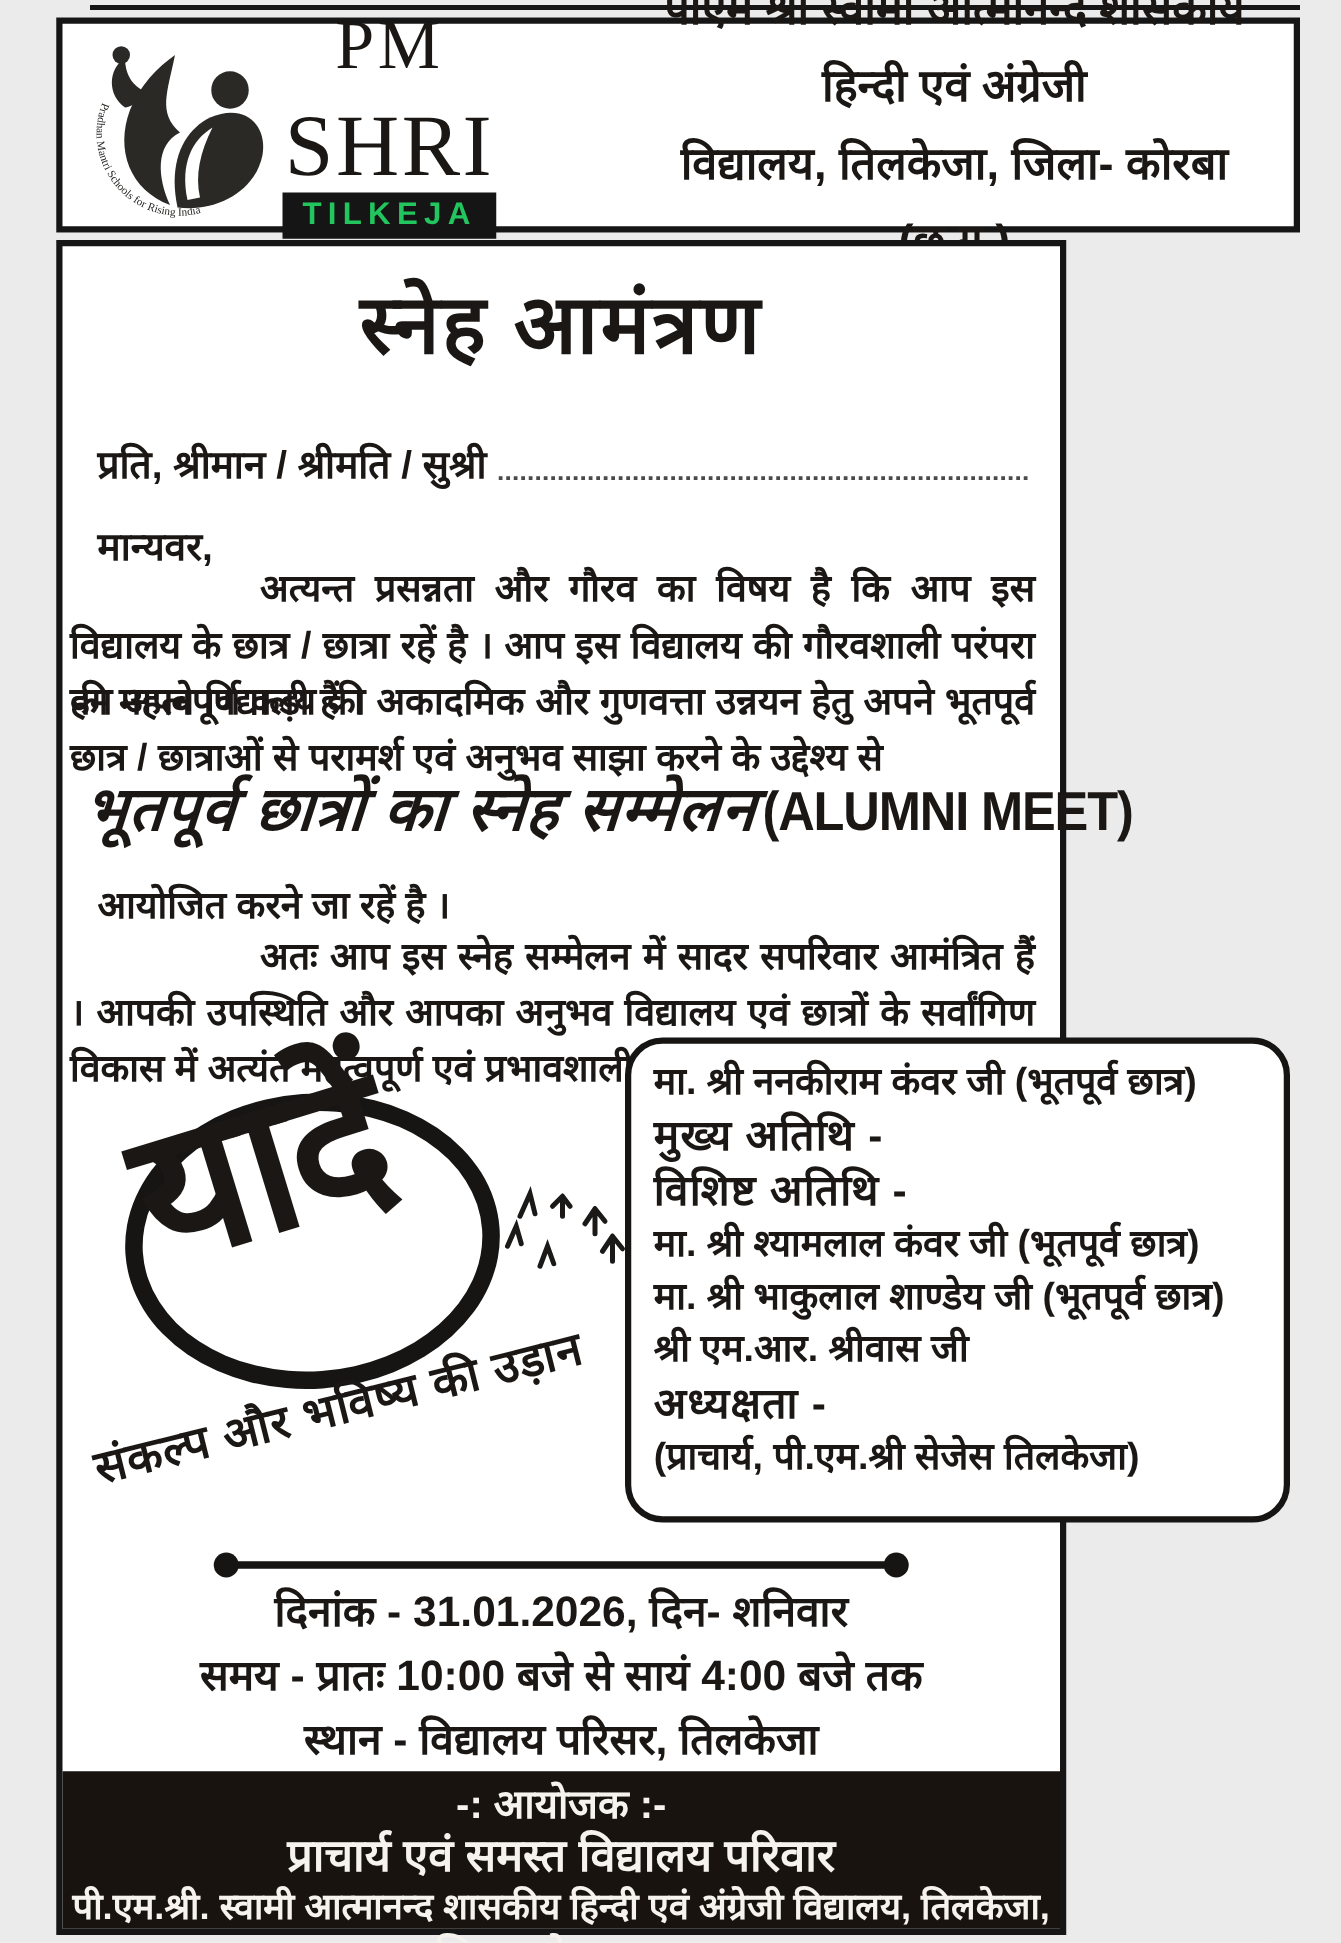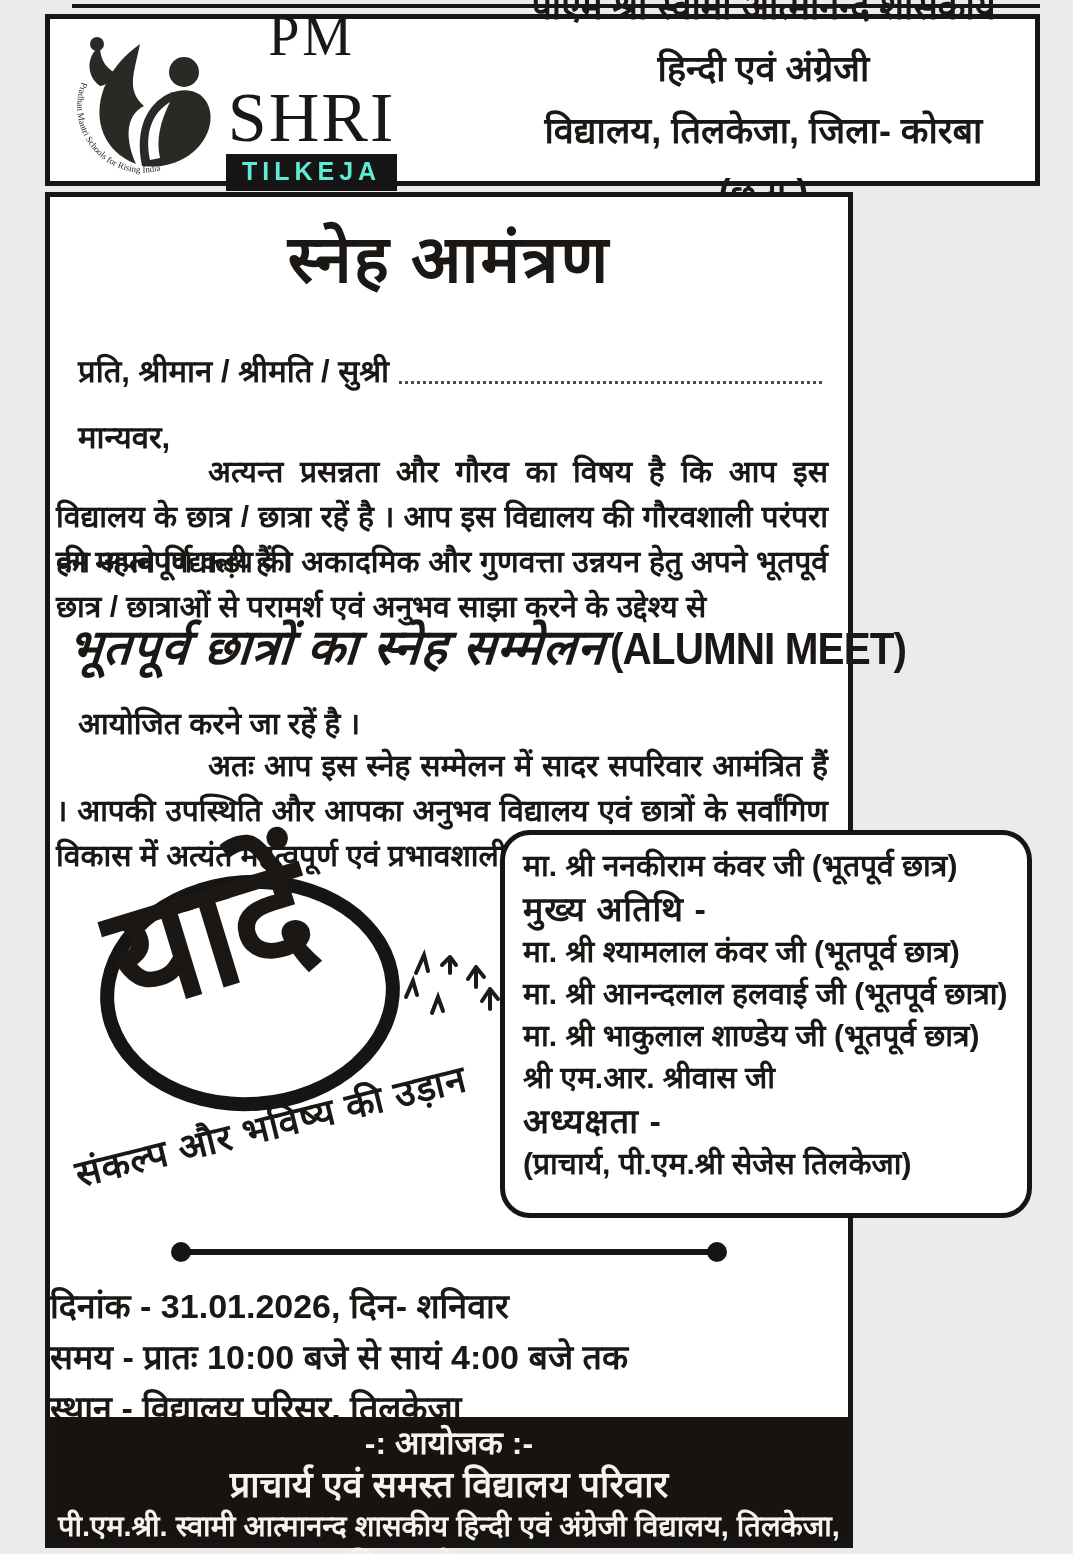--- a/index.html
+++ b/index.html
@@ -16,21 +16,21 @@
   .top-strip{position:absolute;left:72px;top:4px;width:968px;height:4px;background:#161616;}
   .card{position:absolute;left:45px;top:14px;width:995px;height:1534px;}
 
   
   .header-box{position:absolute;left:0;top:0;width:995px;height:172px;border:5px solid #161616;background:var(--paper);display:flex;align-items:center;}
   .logo-wrap{display:flex;align-items:center;margin-left:14px;width:440px;flex:none;}
   .logo-icon{flex:none;width:168px;height:152px;}
   .logo-text{display:flex;flex-direction:column;align-items:center;margin-left:-6px;}
   .logo-pm{font-family:"Liberation Serif","DejaVu Serif",serif;font-size:56px;line-height:52px;letter-spacing:3px;font-weight:400;}
   .logo-shri{font-family:"Liberation Serif","DejaVu Serif",serif;font-size:70px;line-height:64px;letter-spacing:2px;font-weight:400;margin-top:24px;}
-  .logo-badge{margin-top:4px;background:#151515;color:#5eead4;font-size:25px;font-weight:700;letter-spacing:5px;padding:3px 16px 5px;text-align:center;}
+  .logo-badge{margin-top:4px;background:#151515;color:#22c55e;font-size:25px;font-weight:700;letter-spacing:5px;padding:3px 16px 5px;text-align:center;}
   .school-name{flex:1;text-align:center;font-weight:800;font-size:36px;line-height:62px;padding:0 12px 0 0;}
 
   
   .main-box{position:absolute;left:0;top:178px;width:808px;height:1356px;border:5px solid #161616;background:var(--paper);}
   .title{position:absolute;left:0;top:14px;width:100%;text-align:center;font-size:66px;font-weight:800;letter-spacing:2px;}
   .salutation{position:absolute;left:28px;right:26px;top:152px;display:flex;align-items:flex-end;font-size:31px;font-weight:700;}
   .dotted-fill{flex:1;border-bottom:3px dotted #4a4a4a;margin:0 0 7px 10px;height:28px;}
   .manyavar{position:absolute;left:28px;top:218px;font-size:31px;font-weight:700;}
   .para{position:absolute;left:6px;right:20px;font-size:30px;font-weight:700;line-height:45px;text-align:justify;}
   .p1{top:252px;text-indent:152px;}
@@ -51,21 +51,21 @@
   
   .guest-box{position:absolute;left:450px;top:633px;width:532px;height:388px;border:5px solid #161514;border-radius:30px;background:var(--paper);padding:10px 18px 8px;}
   .g-row{font-size:30px;font-weight:700;line-height:42px;white-space:nowrap;}
   .g-label{font-size:34px;font-weight:800;line-height:44px;letter-spacing:1px;}
 
   
   .schedule{position:absolute;left:0;top:1052px;width:100%;}
   .rule{position:relative;width:540px;height:6px;background:#161514;margin:0 auto;}
   .rule .dot{position:absolute;top:-7px;width:20px;height:20px;border-radius:50%;background:#161514;}
   .rule .dot.l{left:-8px;} .rule .dot.r{right:-8px;}
-  .sched-lines{margin:26px auto 12px;text-align:left;}
+  .sched-lines{margin:10px auto 12px;text-align:center;}
   .s-row{font-size:34px;font-weight:700;line-height:51px;}
 
   
   .footer{position:absolute;left:0;bottom:0;width:100%;height:126px;background:var(--footer-bg);color:var(--footer-ink);text-align:center;padding-top:6px;}
   .f-heading{font-size:32px;font-weight:800;line-height:40px;}
   .f-line2{font-size:36px;font-weight:800;line-height:44px;}
   .f-line3{font-size:29px;font-weight:700;line-height:38px;letter-spacing:0;}
 </style>
 </head>
 <body>
@@ -138,22 +138,22 @@
             <path d="M84,66 L92,54 M92,54 L100,64 M92,54 L92,74"></path>
             <path d="M34,78 L40,62 L45,76"></path>
           </g>
         </svg>
         <div class="mem-tagline">संकल्प और भविष्य की उड़ान</div>
       </div>
 
       <div class="guest-box">
         <div class="g-row">मा. श्री ननकीराम कंवर जी (भूतपूर्व छात्र)</div>
         <div class="g-row g-label">मुख्य अतिथि -</div>
+        <div class="g-row g-label">विशिष्ट अतिथि -</div>
         <div class="g-row">मा. श्री श्यामलाल कंवर जी (भूतपूर्व छात्र)</div>
-        <div class="g-row">मा. श्री आनन्दलाल हलवाई जी (भूतपूर्व छात्रा)</div>
         <div class="g-row">मा. श्री भाकुलाल शाण्डेय जी (भूतपूर्व छात्र)</div>
         <div class="g-row">श्री एम.आर. श्रीवास जी</div>
         <div class="g-row g-label">अध्यक्षता -</div>
         <div class="g-row">(प्राचार्य, पी.एम.श्री सेजेस तिलकेजा)</div>
       </div>
 
       <div class="schedule">
         <div class="rule">
             <span class="dot l"></span>
             <span class="dot r"></span>

